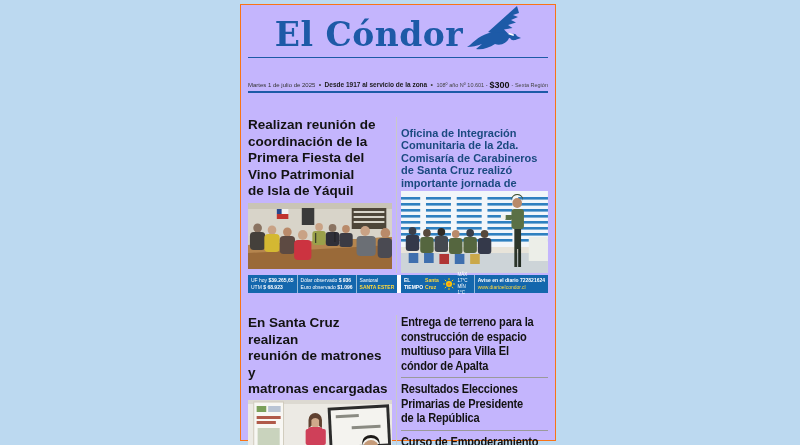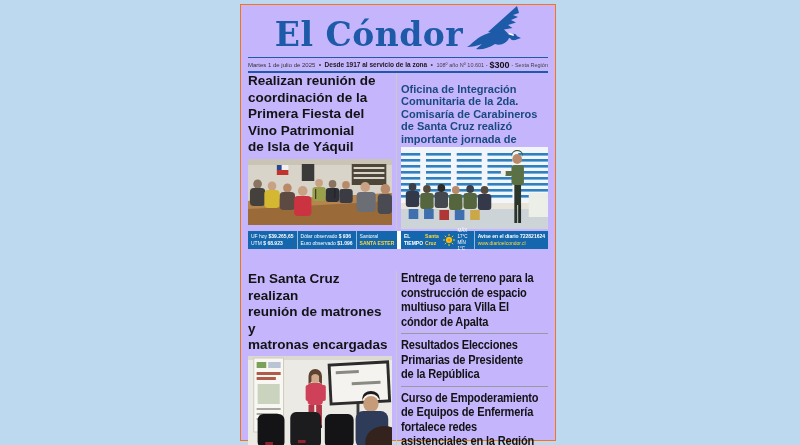--- a/index.html
+++ b/index.html
@@ -8,38 +8,38 @@
   .page{position:absolute;left:240px;top:4px;width:316px;height:437px;background:#c4b5fd;
         border:1px solid #f97316;box-sizing:border-box;padding:2px 7px 0 7px;}
   
   .mast{height:50px;display:flex;align-items:center;justify-content:center;}
   .mast-title{font-family:"DejaVu Serif",serif;font-weight:bold;font-size:33px;
               color:#1d5aa7;letter-spacing:0.5px;line-height:1;padding-top:4px;}
   .condor{width:56px;height:48px;margin-left:2px;margin-top:-6px;flex:none;}
   
   .rule{border-top:1px solid #1d5aa7;}
   .dateline{display:flex;align-items:center;justify-content:space-between;height:13px;
-            font-size:6px;color:#333;border-bottom:2.5px solid #1d5aa7;}
+            font-size:6px;color:#333;border-bottom:2.5px solid #1d5aa7;margin-top:20px;}
   .dl-slogan{font-weight:bold;color:#1a1a1a;font-size:6.5px;}
   .dl-dot{color:#444;font-size:7px;}
   .dl-right{display:flex;align-items:center;gap:2px;font-size:5.5px;color:#444;}
   .dl-price{font-weight:bold;font-size:9px;color:#111;}
   
   .cols{display:flex;}
   .col-l{width:150px;display:flex;flex-direction:column;}
   .vdiv{width:1px;background:#c9c9c9;margin:0 4px;}
   .col-r{width:153px;display:flex;flex-direction:column;}
   .hl{white-space:pre-line;font-weight:bold;color:#131313;}
   .hl-tl{font-size:13.5px;line-height:16.6px;height:86px;}
   .hl-tr{font-size:11px;line-height:12.4px;color:#1b4a80;height:74px;padding-top:10px;box-sizing:border-box;}
   .hl-bl{font-size:13.5px;line-height:16.6px;height:83px;}
   .hlc{font-size:13px;line-height:14.5px;letter-spacing:-0.2px;width:118%;
        transform:scaleX(.85);transform-origin:0 0;}
   .photo{display:block;width:100%;}
-  .row1{height:156px;}
+  .row1{height:156px;margin-top:24px;}
   .row2{margin-top:22px;}
   .hr{border-top:1px solid #9a9a9a;margin:4px 0;}
   
   .strip{margin-top:2px;height:18px;background:#1467ad;display:flex;align-items:stretch;
          color:#fff;font-size:5px;line-height:7px;}
   .s-cell{display:flex;flex-direction:column;justify-content:center;padding:0 3px;}
   .s-cell+.s-cell{border-left:1px solid rgba(255,255,255,.55);}
   .s-gap{width:5px;background:#ffffff;}
   .lab{font-weight:normal;}
   .val{font-weight:bold;}

